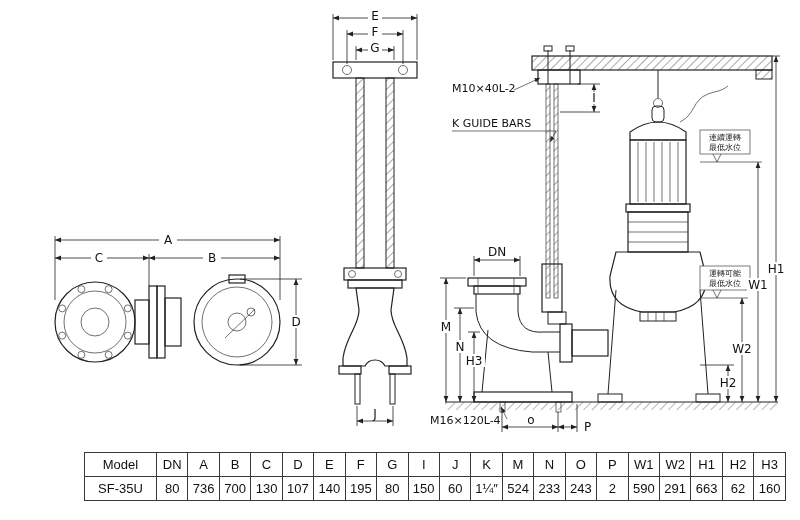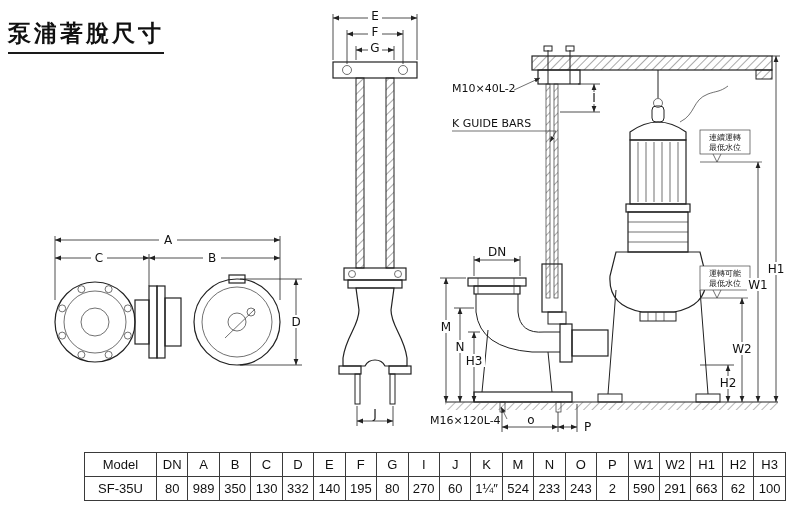--- a/index.html
+++ b/index.html
@@ -20,21 +20,20 @@
   .dim-table{position:absolute;left:84px;top:452px;width:702px;border-collapse:collapse;
              table-layout:fixed;font-size:13px;color:#111;background:#fff;}
   .dim-table th,.dim-table td{border:1px solid #3a3a3a;text-align:center;padding:2px 0;
              font-weight:normal;height:19px;overflow:hidden;white-space:nowrap;margin-top:10px;}
 </style>
 </head>
 <body>
 
 <div class="page">
 
-  <div class="title">泵浦著脫尺寸</div>
 
   <svg width="800" height="450" viewBox="0 0 800 450">
     <defs>
       <marker id="arrE" viewBox="0 0 10 8" refX="10" refY="4" markerWidth="8" markerHeight="6.4" orient="auto">
         <path d="M0,0 L10,4 L0,8 z" fill="#222"></path>
       </marker>
       <marker id="arrS" viewBox="0 0 10 8" refX="0" refY="4" markerWidth="8" markerHeight="6.4" orient="auto">
         <path d="M10,0 L0,4 L10,8 z" fill="#222"></path>
       </marker>
       <pattern id="hx" width="6" height="6" patternUnits="userSpaceOnUse" patternTransform="rotate(45)">
@@ -333,35 +332,35 @@
       <th>P</th>
       <th>W1</th>
       <th>W2</th>
       <th>H1</th>
       <th>H2</th>
       <th>H3</th>
     </tr>
     <tr>
       <td>SF-35U</td>
       <td>80</td>
-      <td>989</td>
-      <td>350</td>
+      <td>736</td>
+      <td>700</td>
       <td>130</td>
-      <td>332</td>
+      <td>107</td>
       <td>140</td>
       <td>195</td>
       <td>80</td>
-      <td>270</td>
+      <td>150</td>
       <td>60</td>
       <td>1¼″</td>
       <td>524</td>
       <td>233</td>
       <td>243</td>
       <td>2</td>
       <td>590</td>
       <td>291</td>
       <td>663</td>
       <td>62</td>
-      <td>100</td>
+      <td>160</td>
     </tr>
   </tbody>
     </table>
 </div>
 
 </body></html>

